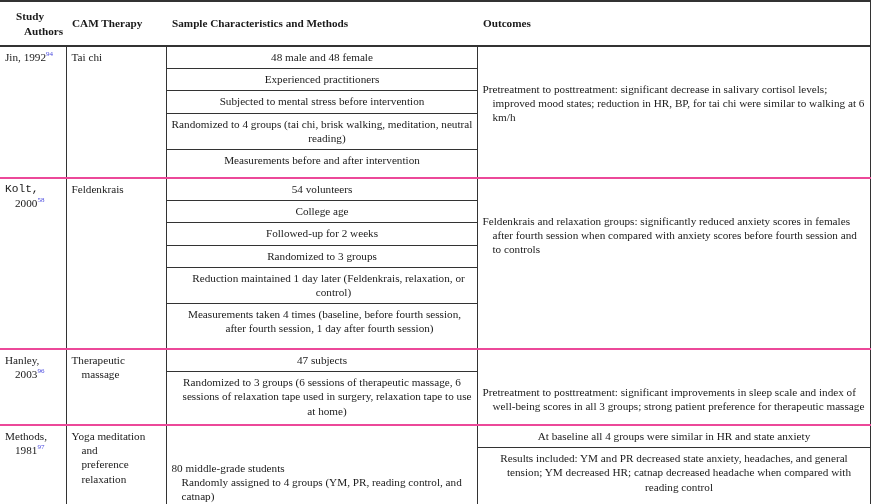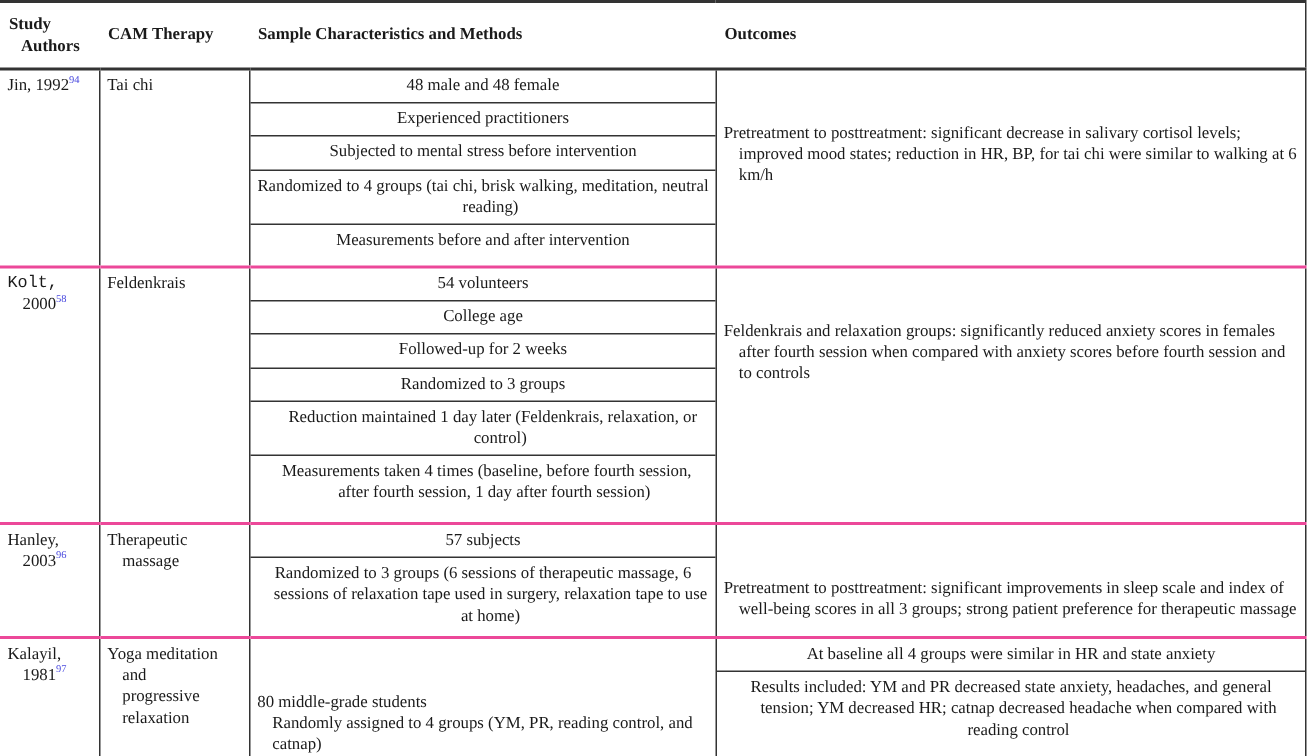--- a/index.html
+++ b/index.html
@@ -21,21 +21,21 @@
   col.c4 { width: 393px; }
   th {
     font-weight: bold;
     text-align: left;
     vertical-align: middle;
     padding: 4px 5px 4px 6px;
     height: 35px;
     border-bottom: 2px solid #333;
     font-size: 11.2px;
   }
-  th.first { padding-left: 6px; }
+  th.first { padding-left: 16px; }
   td {
     vertical-align: top;
     padding: 3px 4px 3px 5px;
     border-bottom: 2px solid #ec4899;
   }
   td.author, td.therapy { border-right: 1.5px solid #333; }
   td.methods-cell { padding: 0; border-right: 1.5px solid #333; }
   td.outcomes-cell { padding: 0; }
   .hang { padding-left: 10px; text-indent: -10px; }
   .author .name { display: block; font-family: Liberation Mono, monospace; }
@@ -122,38 +122,38 @@
       <td class="author">
         <span style="display:block">Hanley,</span>
         <span style="display:block;padding-left:10px"><span>2003</span><sup class="ref">96</sup></span>
       </td>
       <td class="therapy">
         <span style="display:block">Therapeutic</span>
         <span style="display:block;padding-left:10px">massage</span>
       </td>
       <td class="methods-cell">
         <div class="sub-list full">
-          <div class="sub-item">57 subjects</div>
+          <div class="sub-item">47 subjects</div>
           <div class="sub-item hang" style="padding-left:15px">Randomized to 3 groups (6 sessions of therapeutic massage, 6 sessions of relaxation tape used in surgery, relaxation tape to use at home)</div>
         </div>
       </td>
       <td class="outcomes-cell">
         <div class="plain hang" style="padding-left:15px">Pretreatment to posttreatment: significant improvements in sleep scale and index of well-being scores in all 3 groups; strong patient preference for therapeutic massage</div>
       </td>
     </tr>
 
     <tr class="row-kalayil">
       <td class="author">
-        <span style="display:block">Kalayil,</span>
+        <span style="display:block">Methods,</span>
         <span style="display:block;padding-left:10px"><span>1981</span><sup class="ref">97</sup></span>
       </td>
       <td class="therapy">
         <span style="display:block">Yoga meditation</span>
         <span style="display:block;padding-left:10px">and</span>
-        <span style="display:block;padding-left:10px">progressive</span>
+        <span style="display:block;padding-left:10px">preference</span>
         <span style="display:block;padding-left:10px">relaxation</span>
       </td>
       <td class="methods-cell">
         <div class="plain">
           <span style="display:block">80 middle-grade students</span>
           <span style="display:block;padding-left:10px">Randomly assigned to 4 groups (YM, PR, reading control, and catnap)</span>
         </div>
       </td>
       <td class="outcomes-cell">
         <div class="sub-list full">

